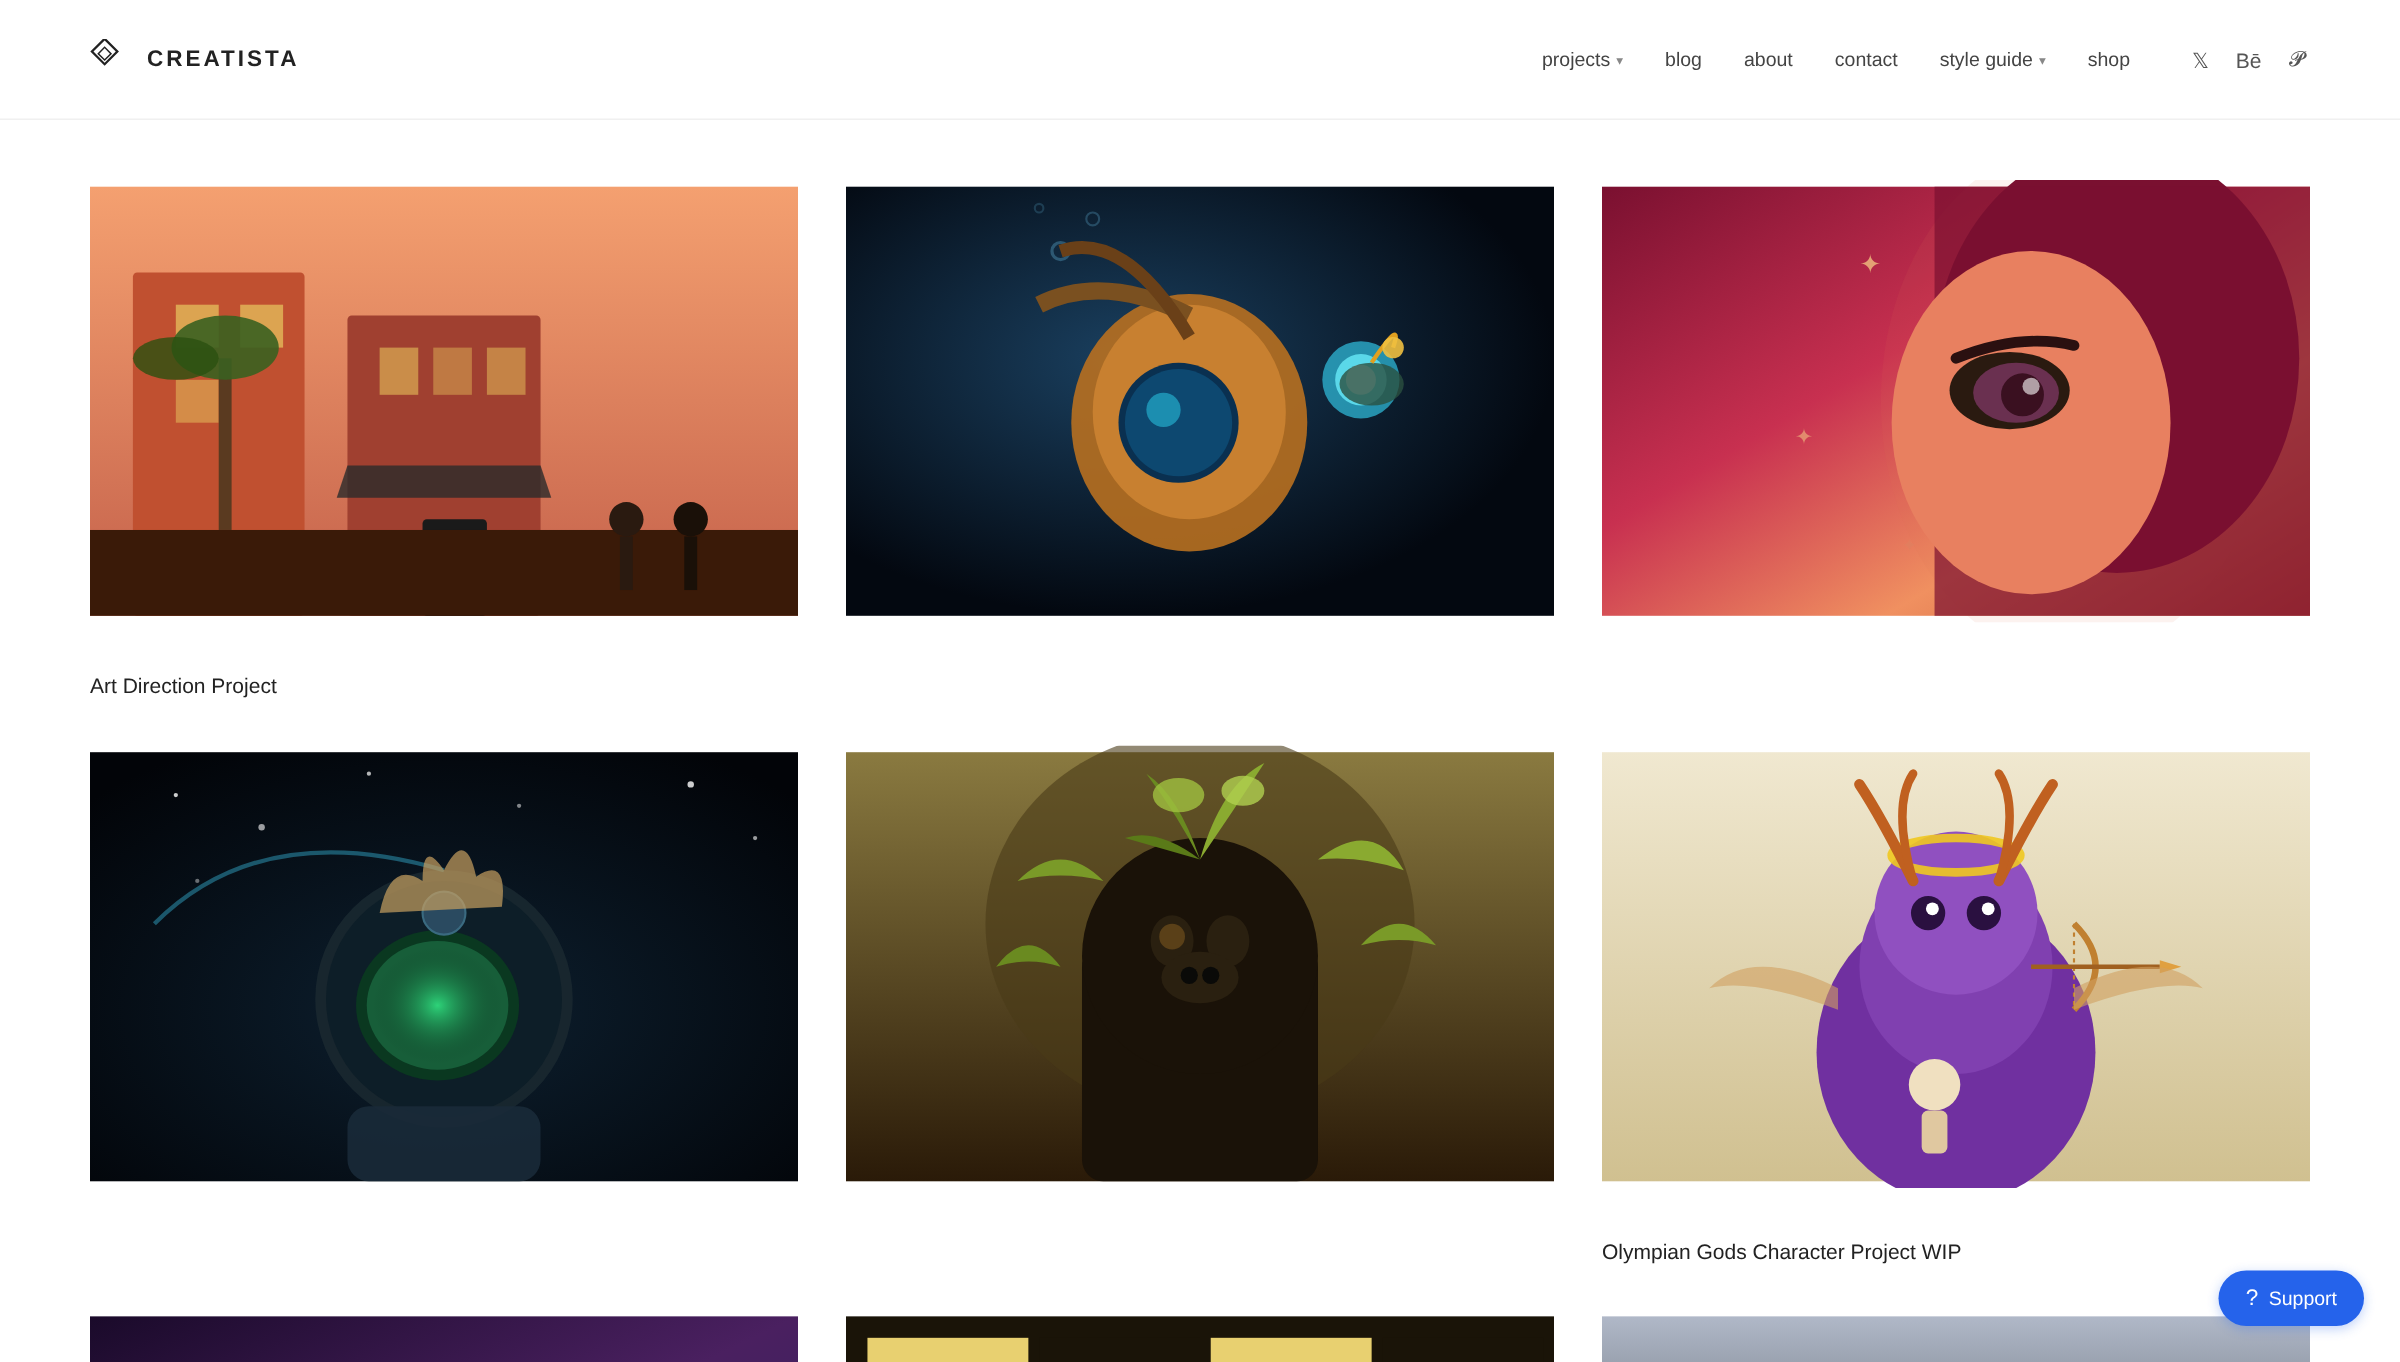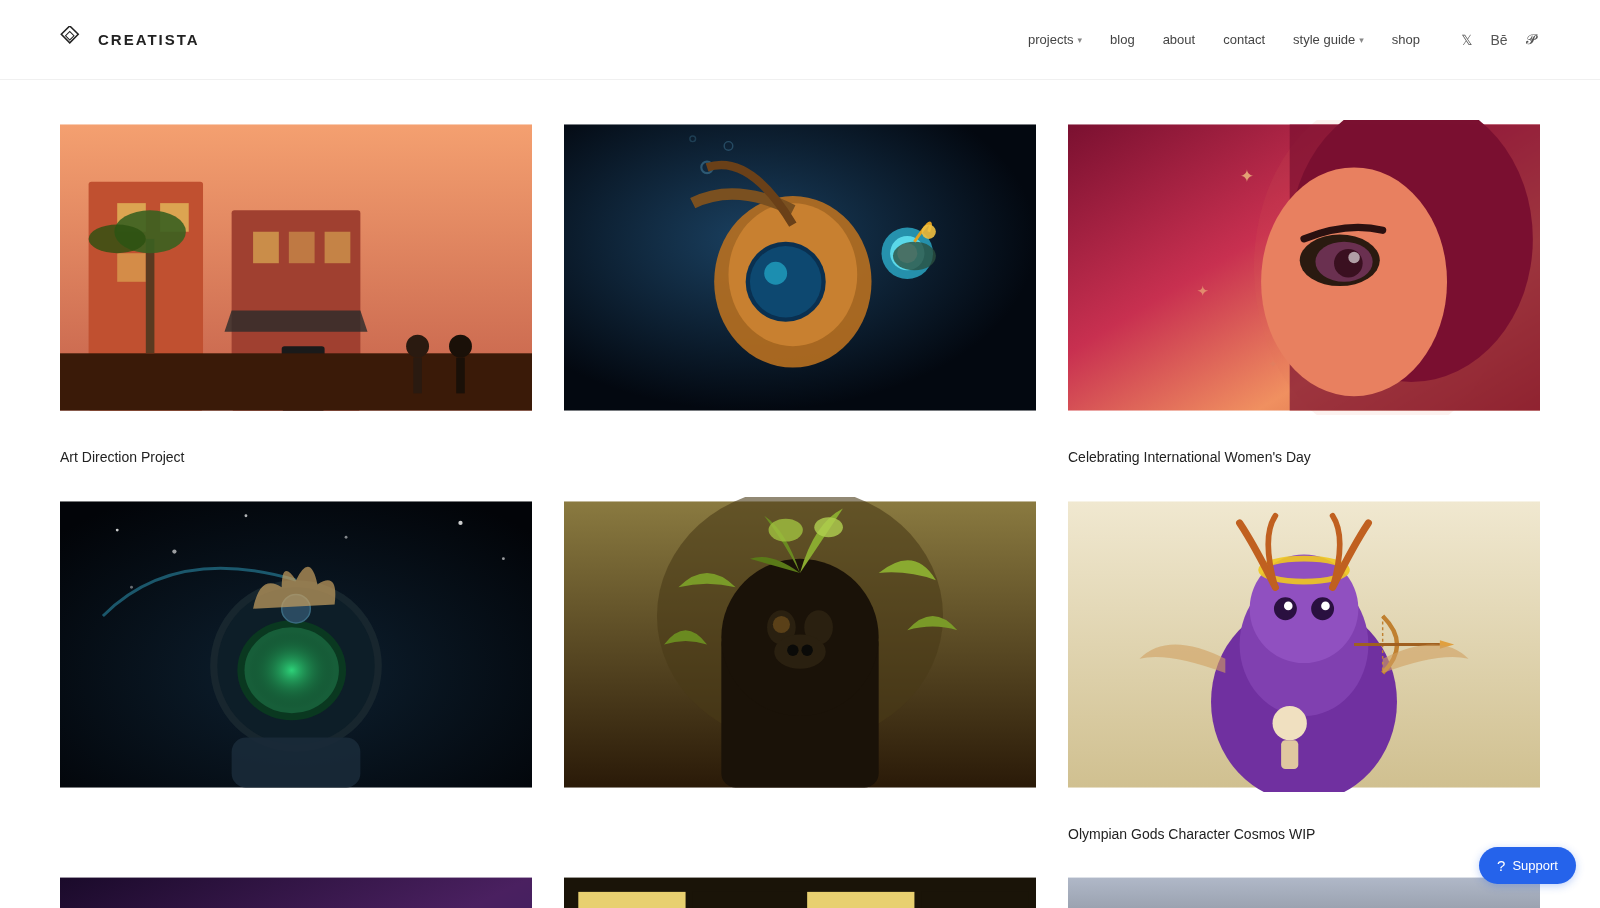--- a/index.html
+++ b/index.html
@@ -264,21 +264,20 @@
         <ellipse cx="193" cy="96" rx="20" ry="14" fill="#6a3050"></ellipse>
         <circle cx="196" cy="97" r="10" fill="#3a1020"></circle>
         <circle cx="200" cy="93" r="4" fill="#ffffff" opacity="0.6"></circle>
 
         <path d="M 165 80 Q 195 68 220 74" stroke="#2a1010" stroke-width="5" fill="none" stroke-linecap="round"></path>
 
         <text x="120" y="40" fill="#f0c080" font-size="12" opacity="0.8">✦</text>
         <text x="90" y="120" fill="#f0c080" font-size="10" opacity="0.6">✦</text>
         <text x="140" y="170" fill="#e08060" font-size="8" opacity="0.7">✦</text>
       </svg></div>
-        <div class="grid-item-title">Celebrating International Women's Day</div>
       </div>
       <div class="grid-item">
         <div class="grid-item-image">
       <svg width="100%" height="100%" viewBox="0 0 330 200" xmlns="http://www.w3.org/2000/svg">
         <defs>
           <radialGradient id="cosmBg" cx="50%" cy="60%" r="70%">
             <stop offset="0%" stop-color="#0d2030"></stop>
             <stop offset="100%" stop-color="#020408"></stop>
           </radialGradient>
         </defs>
@@ -381,21 +380,21 @@
         <line x1="220" y1="80" x2="220" y2="120" stroke="#c08030" stroke-width="1" stroke-dasharray="2"></line>
         <line x1="200" y1="100" x2="260" y2="100" stroke="#a06020" stroke-width="2"></line>
         <polygon points="260,97 270,100 260,103" fill="#e0a040"></polygon>
 
         <path d="M 110 110 Q 70 90 50 110 Q 70 105 110 120" fill="#d0a060" opacity="0.6"></path>
         <path d="M 220 110 Q 260 90 280 110 Q 260 105 220 120" fill="#d0a060" opacity="0.6"></path>
 
         <circle cx="155" cy="155" r="12" fill="#f0e0c0"></circle>
         <rect x="149" y="167" width="12" height="20" fill="#e0c8a0" rx="3"></rect>
       </svg></div>
-        <div class="grid-item-title">Olympian Gods Character Cosmos WIP</div>
+        <div class="grid-item-title">Olympian Gods Character Project WIP</div>
       </div>
       <div class="grid-item grid-item-partial">
         <div class="grid-item-image">
       <svg width="100%" height="100%" viewBox="0 0 330 160" xmlns="http://www.w3.org/2000/svg">
         <defs>
           <linearGradient id="b1Bg" x1="0" y1="0" x2="1" y2="1">
             <stop offset="0%" stop-color="#1a0a2a"></stop>
             <stop offset="50%" stop-color="#4a2060"></stop>
             <stop offset="100%" stop-color="#2a2060"></stop>
           </linearGradient>

